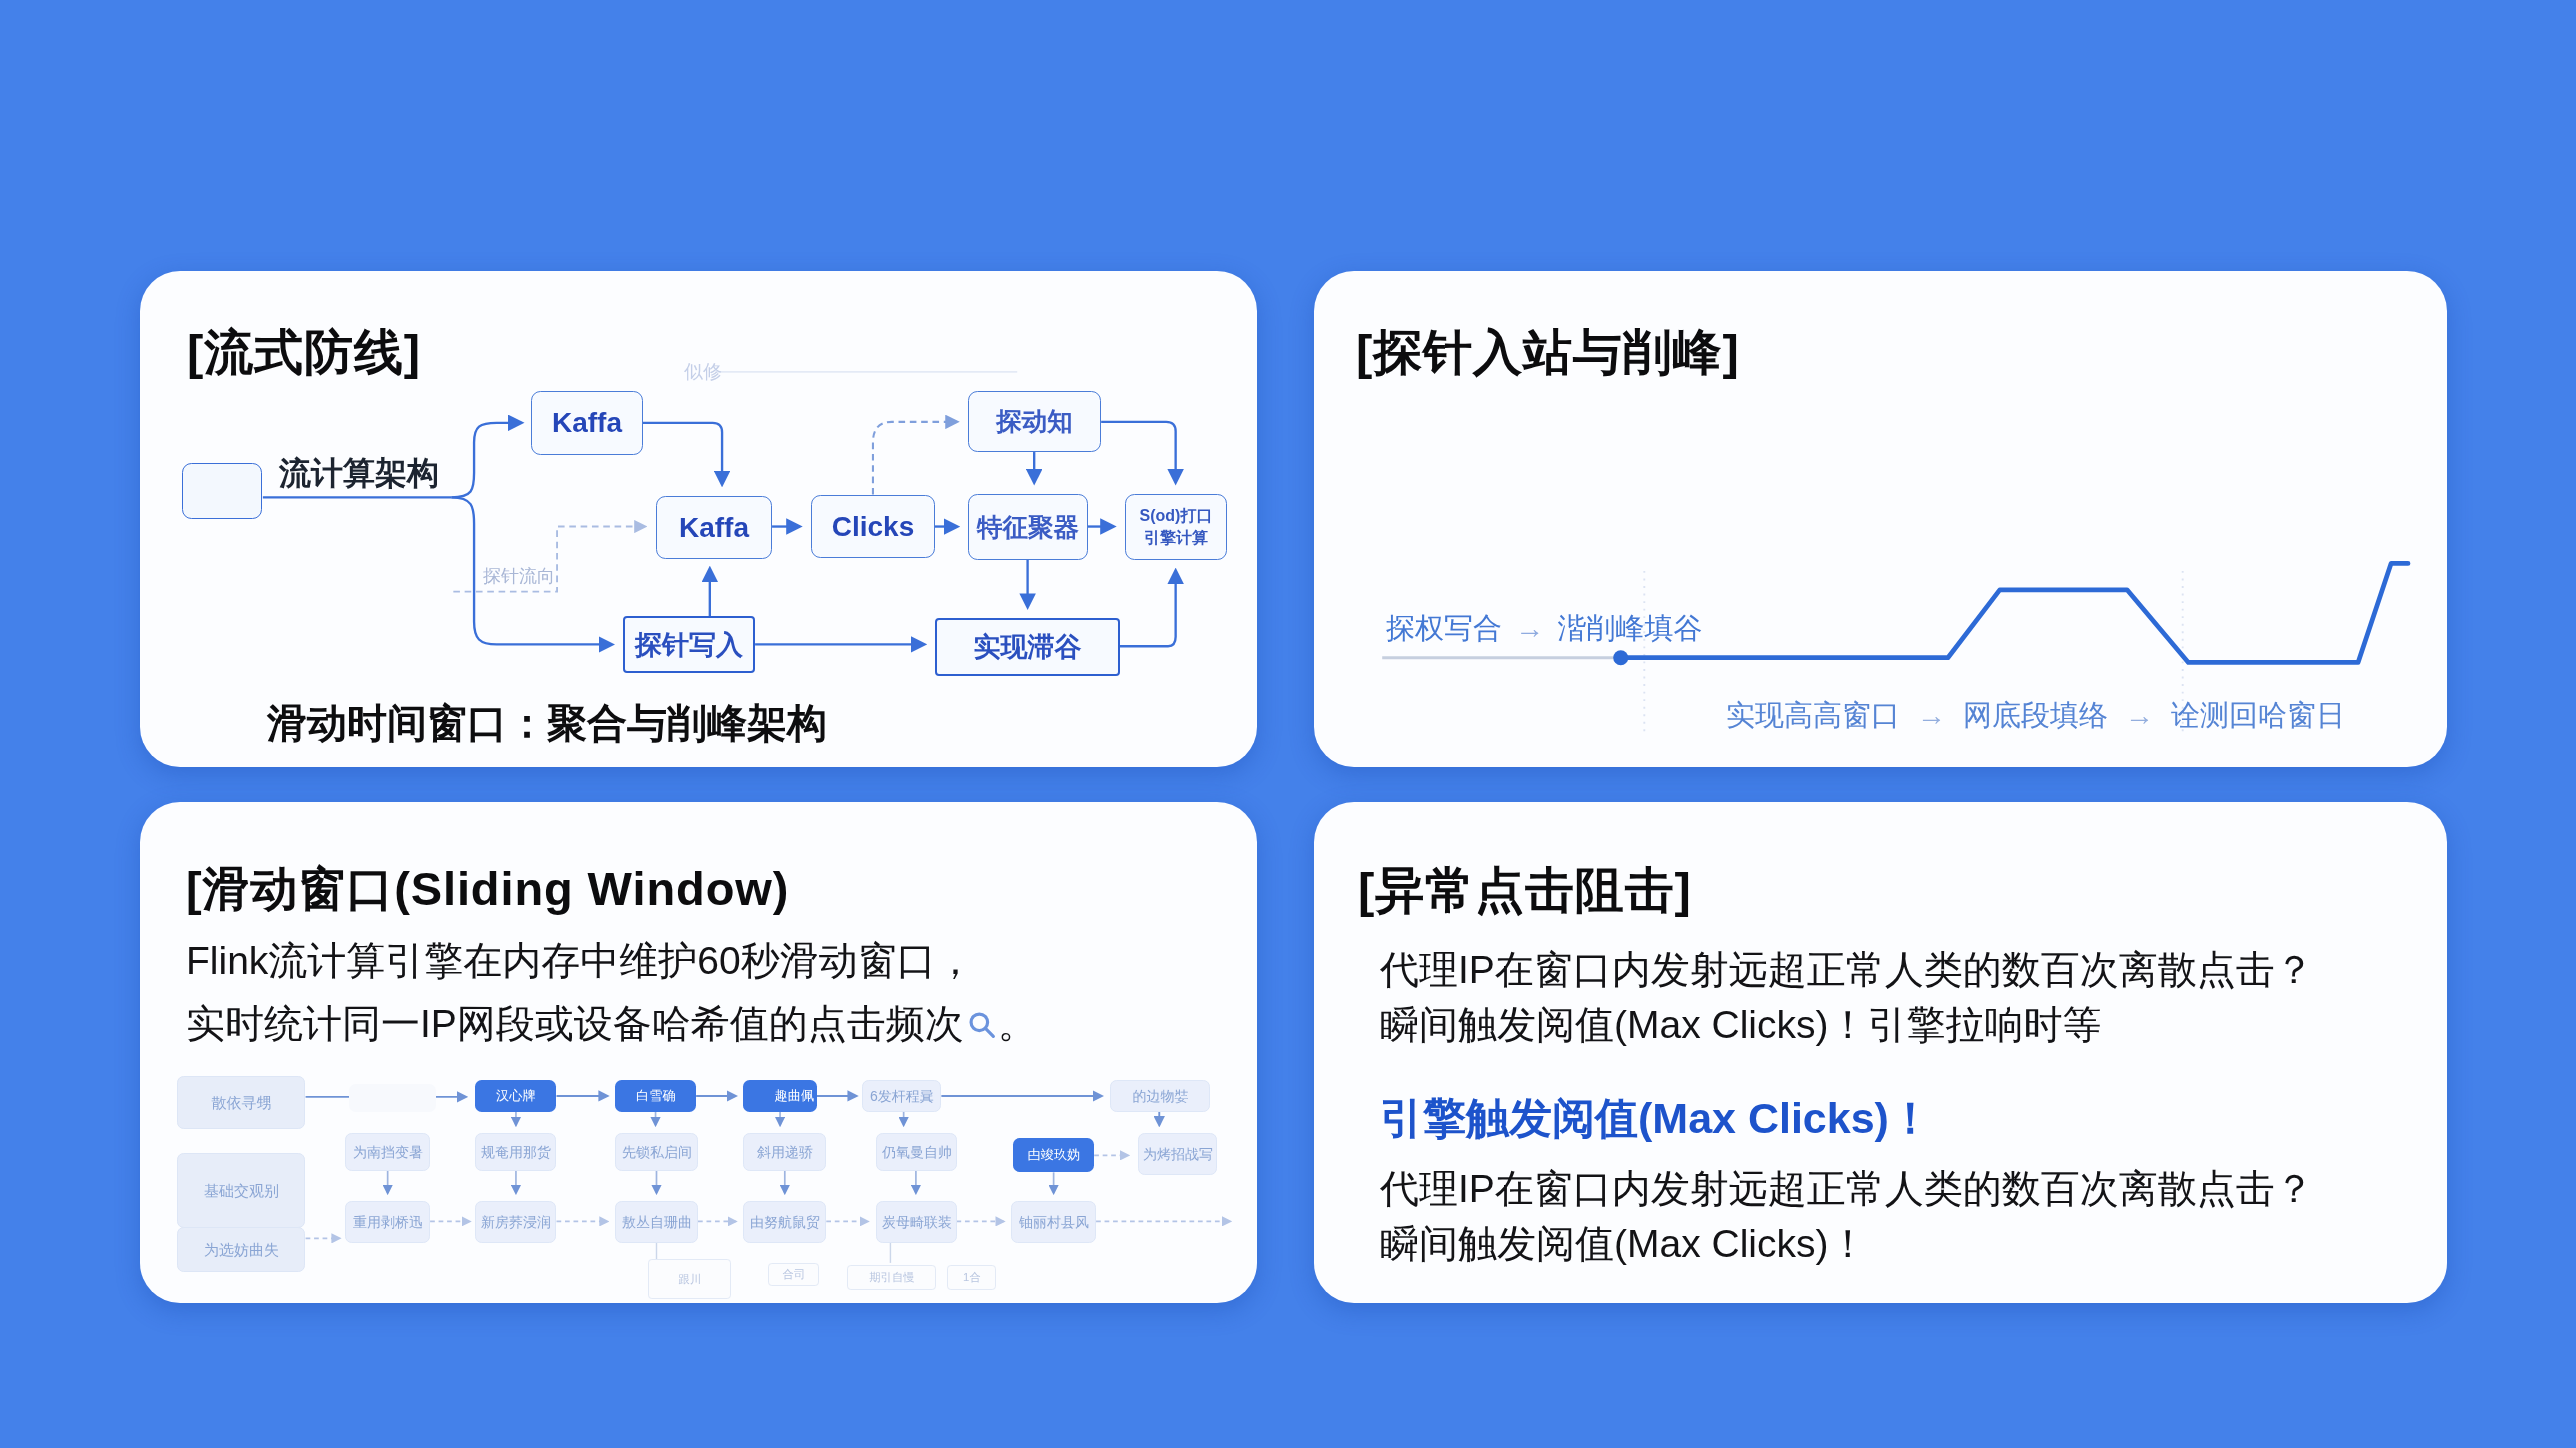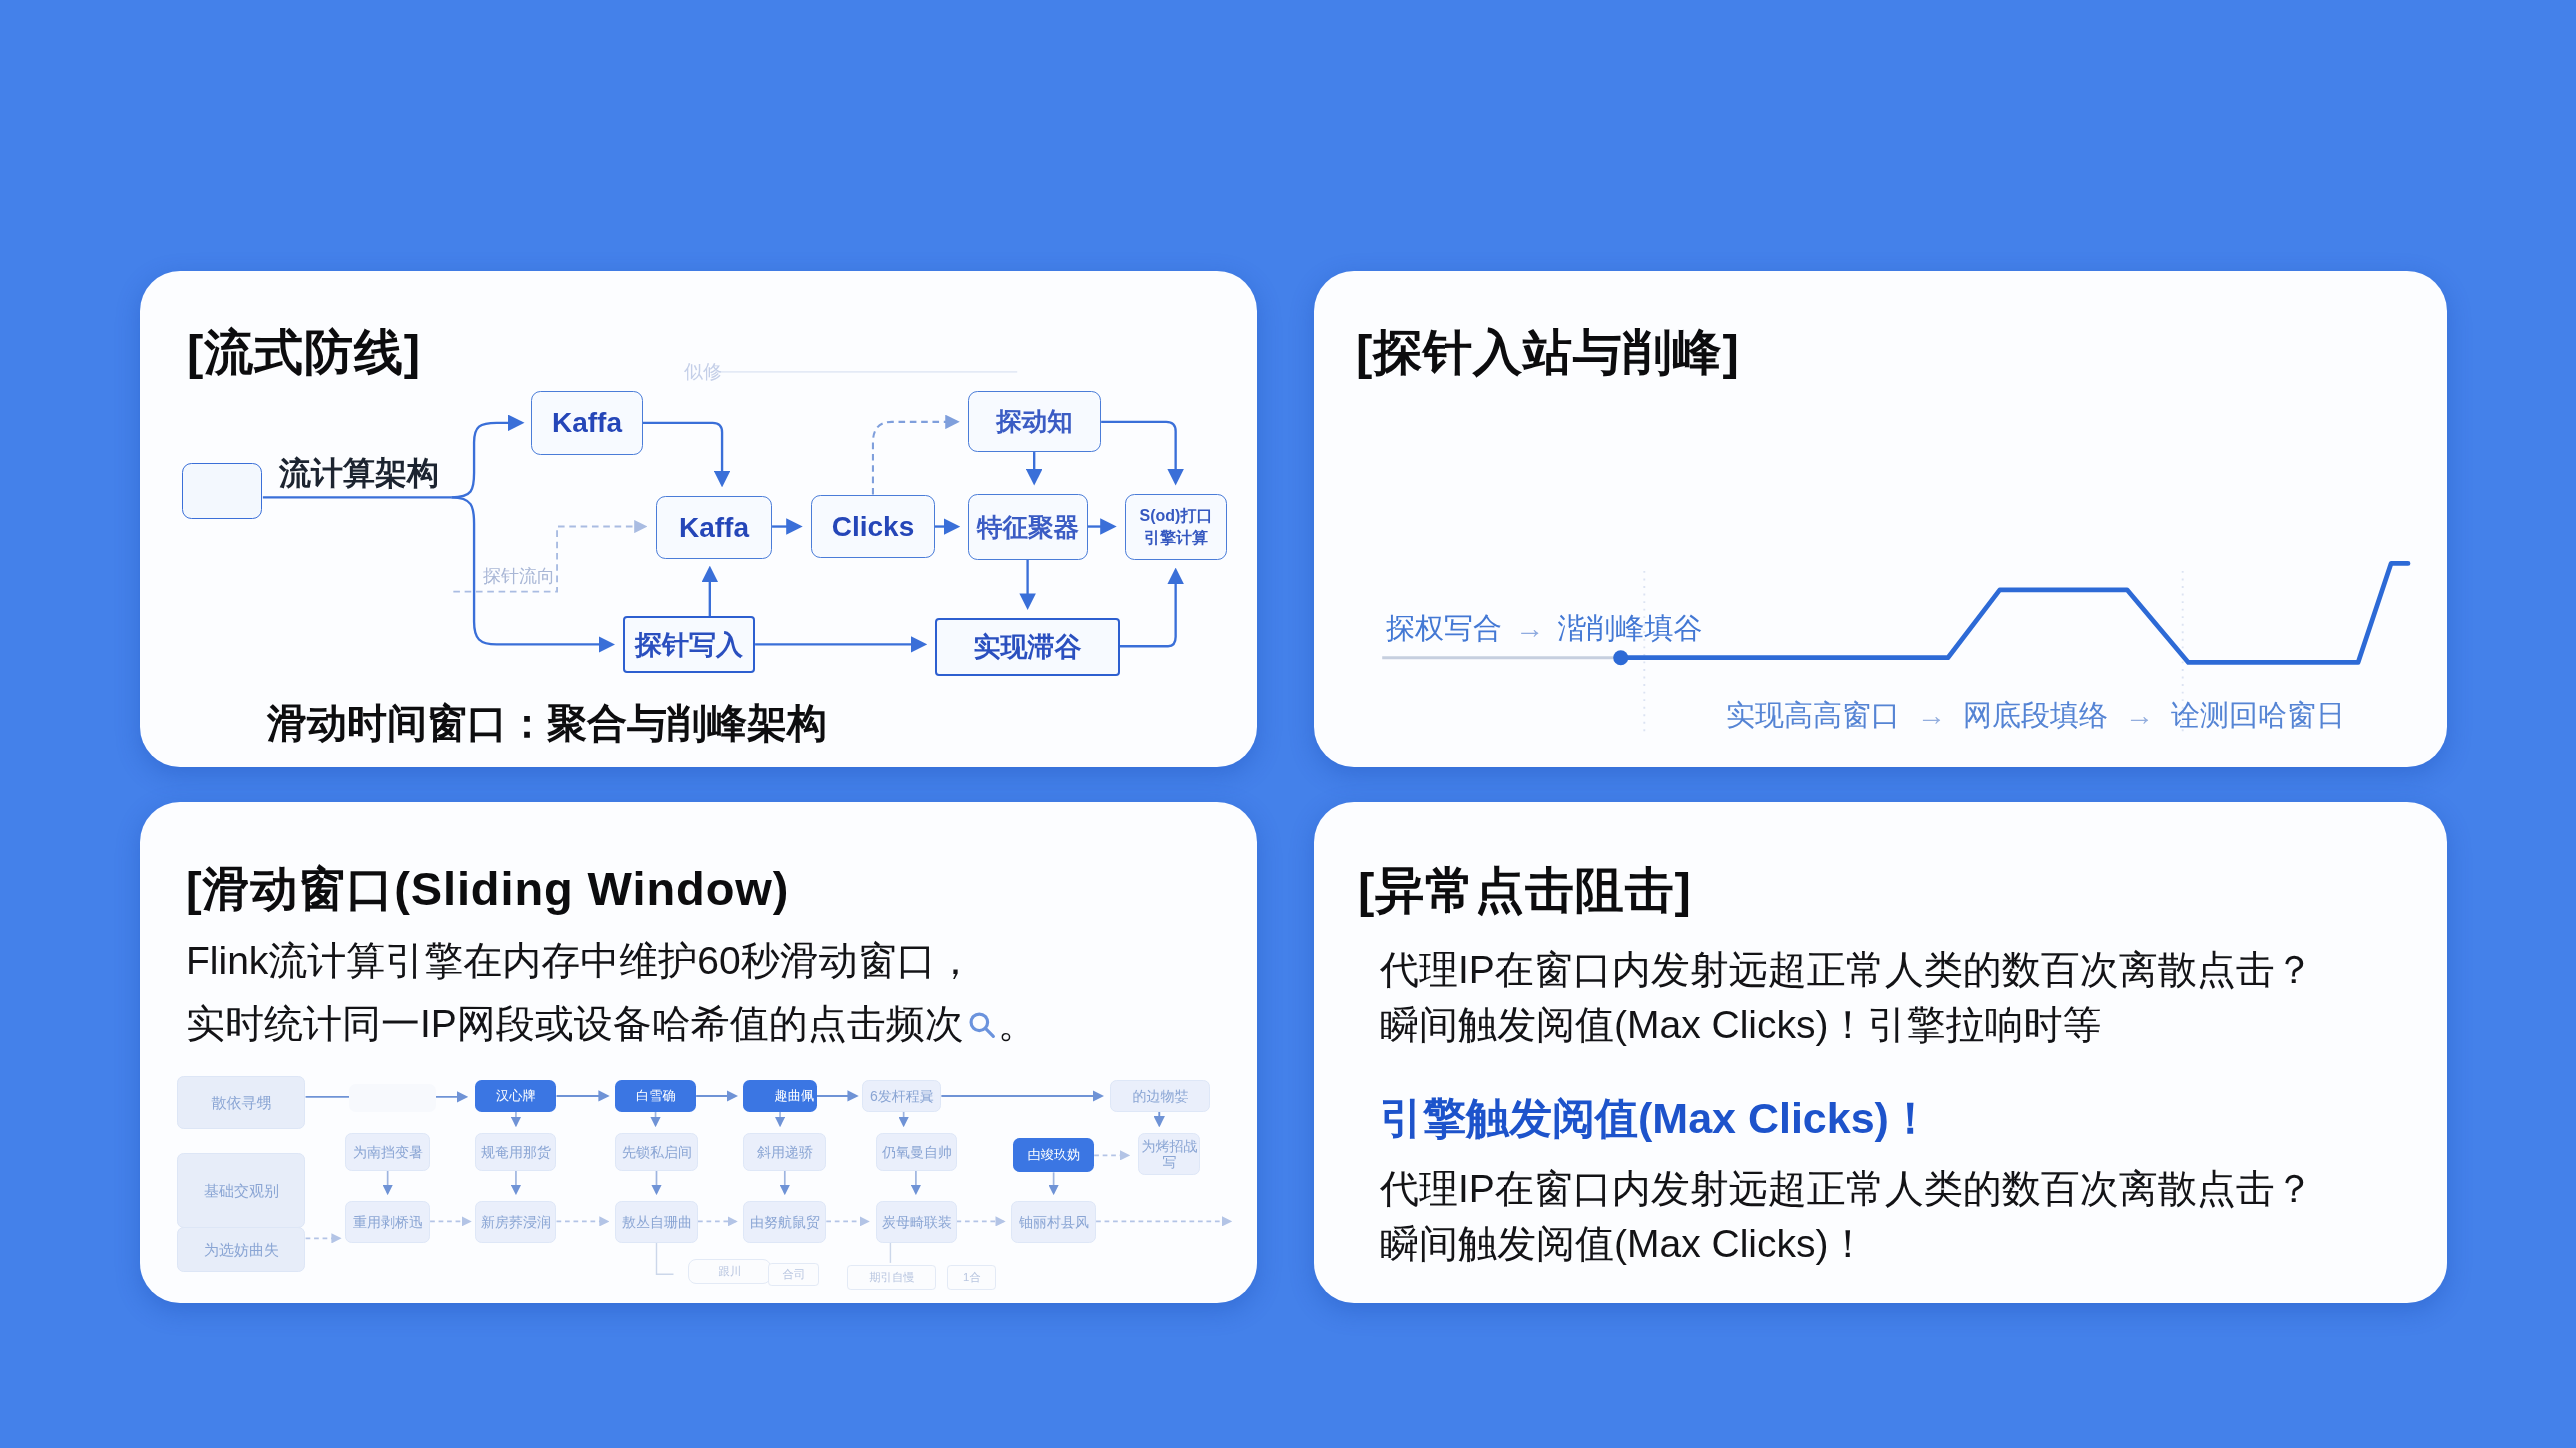--- a/index.html
+++ b/index.html
@@ -201,30 +201,30 @@
       <div class="mb blue" style="left:594px;top:21px;width:74px;height:32px;padding-left:28px;">趣曲佩</div>
       <div class="mb light" style="left:713px;top:21px;width:79px;height:32px;">6发杆程㠱</div>
       <div class="mb light" style="left:961px;top:21px;width:100px;height:32px;">的边物娤</div>
 
       <div class="mb light" style="left:196px;top:74px;width:85px;height:38px;">为南挡变暑</div>
       <div class="mb light" style="left:326px;top:74px;width:81px;height:38px;">规奄用那货</div>
       <div class="mb light" style="left:466px;top:74px;width:83px;height:38px;">先锁私启间</div>
       <div class="mb light" style="left:594px;top:74px;width:83px;height:38px;">斜用递骄</div>
       <div class="mb light" style="left:727px;top:74px;width:81px;height:38px;">仍氧曼自帅</div>
       <div class="mb blue" style="left:864px;top:79px;width:81px;height:34px;">甴竣玖妫</div>
-      <div class="mb light" style="left:989px;top:74px;width:62px;height:42px;">为烤招战写</div>
+      <div class="mb light" style="left:989px;top:74px;width:79px;height:42px;">为烤招战写</div>
 
       <div class="mb light" style="left:196px;top:142px;width:85px;height:42px;">重用剥桥迅</div>
       <div class="mb light" style="left:326px;top:142px;width:81px;height:42px;">新房荞浸润</div>
       <div class="mb light" style="left:466px;top:142px;width:83px;height:42px;">敖丛自珊曲</div>
       <div class="mb light" style="left:594px;top:142px;width:83px;height:42px;">由努航鼠贸</div>
       <div class="mb light" style="left:727px;top:142px;width:81px;height:42px;">炭母畸联装</div>
       <div class="mb light" style="left:862px;top:142px;width:85px;height:42px;">铀丽村县风</div>
 
-      <div class="mb tiny" style="left:539px;top:200px;width:83px;height:25px;border-radius:8px;">跟川</div>
+      <div class="mb tiny" style="left:499px;top:200px;width:83px;height:40px;">跟川</div>
       <div class="mb tiny" style="left:619px;top:204px;width:51px;height:22.6px;">合司</div>
       <div class="mb tiny" style="left:698px;top:206px;width:89px;height:24.5px;">期引自慢</div>
       <div class="mb tiny" style="left:798px;top:206px;width:49px;height:24.5px;">1合</div>
     </div>
   </div>
 
   <div class="card" id="card4">
     <div class="ctitle" style="left:44px;top:56px;font-size:49px;">[异常点击阻击]</div>
 
     <div class="para4" style="left:66px;top:140px;">代理IP在窗口内发射远超正常人类的数百次离散点击？</div>

